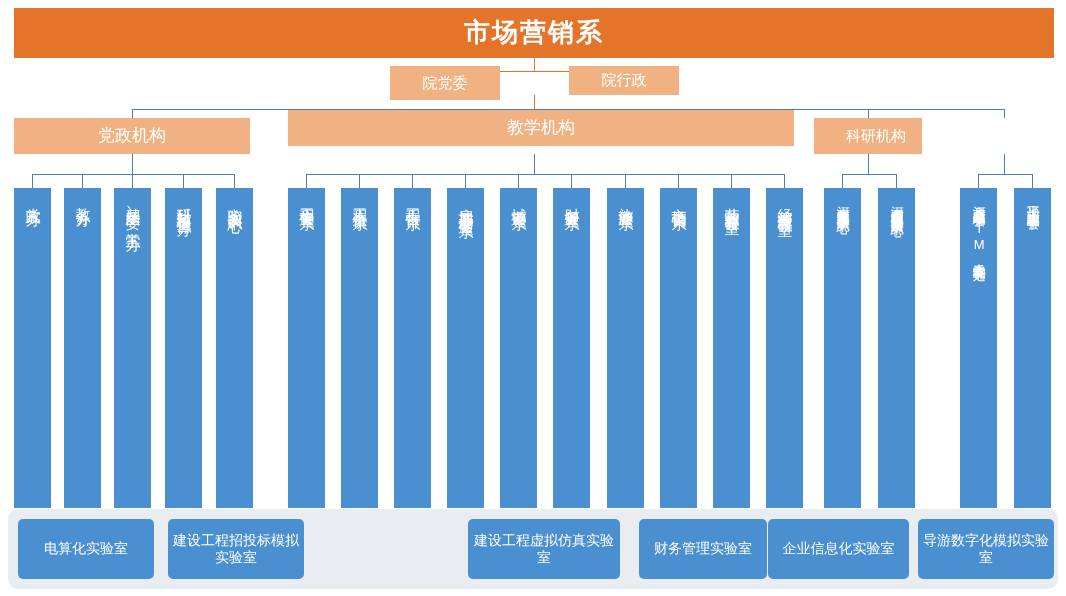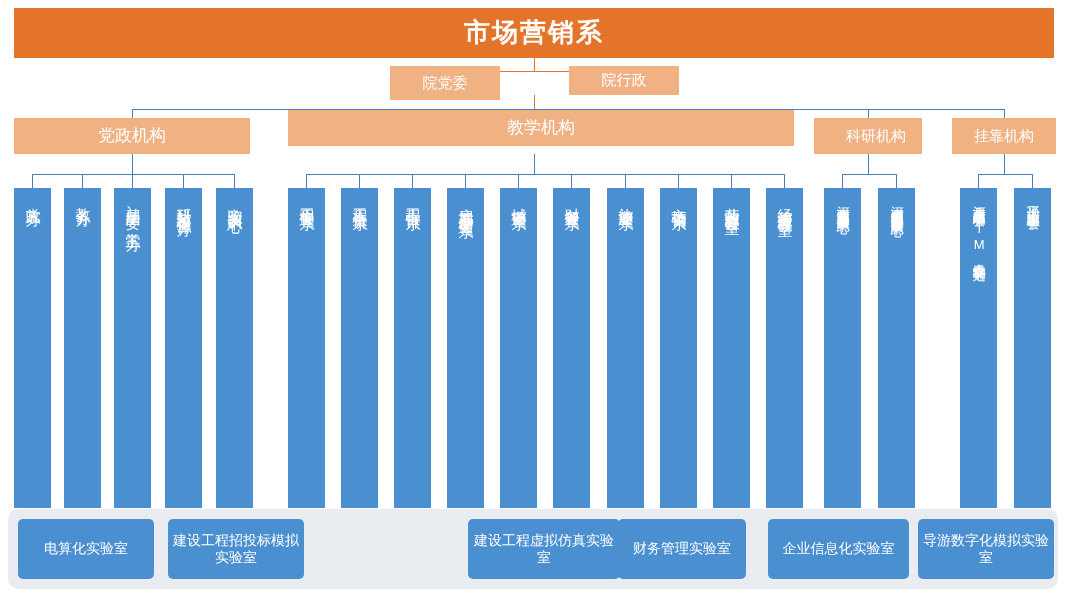--- a/index.html
+++ b/index.html
@@ -117,21 +117,20 @@
   <div class="ln v orange" style="left:534px; top:95px; height:14px;"></div>
   <div class="ln h" style="left:132px; top:109px; width:873px;"></div>
   <div class="ln v" style="left:132px; top:109px; height:9px;"></div>
   <div class="ln v" style="left:534px; top:109px; height:9px;"></div>
   <div class="ln v" style="left:868px; top:109px; height:9px;"></div>
   <div class="ln v" style="left:1004px; top:109px; height:9px;"></div>
 
   <div class="box cat-box" style="left:14px; top:118px; width:236px; height:36px;">党政机构</div>
   <div class="box cat-box" style="left:288px; top:110px; width:506px; height:36px;">教学机构</div>
   <div class="box cat-box small" style="left:814px; top:118px; width:108px; height:36px;padding-left:16px;">科研机构</div>
-  <div class="box cat-box small" style="left:952px; top:118px; width:104px; height:36px;">挂靠机构</div>
 
   <div class="ln v" style="left:132px; top:154px; height:20px;"></div>
   <div class="ln h" style="left:32px; top:174px; width:202px;"></div>
   <div class="ln v" style="left:32px; top:174px; height:14px;"></div>
   <div class="ln v" style="left:82px; top:174px; height:14px;"></div>
   <div class="ln v" style="left:132px; top:174px; height:14px;"></div>
   <div class="ln v" style="left:183px; top:174px; height:14px;"></div>
   <div class="ln v" style="left:234px; top:174px; height:14px;"></div>
 
   <div class="box leaf" style="left:14px; top:188px; width:37px; height:320px;">党政办</div>
@@ -178,17 +177,17 @@
   <div class="ln v" style="left:1032px; top:174px; height:14px;"></div>
 
   <div class="box leaf narrow" style="left:960px; top:188px; width:37px; height:320px;">河南省土木建筑学会BIM专委会秘书处</div>
   <div class="box leaf narrow" style="left:1014px; top:188px; width:37px; height:320px;">平顶山市土木建筑工程学会</div>
 
   <div class="lab-strip"></div>
 
   <div class="lab" style="left:18px; width:136px;">电算化实验室</div>
   <div class="lab" style="left:168px; width:136px;">建设工程招投标模拟实验室</div>
   <div class="lab" style="left:468px; width:152px;">建设工程虚拟仿真实验室</div>
-  <div class="lab" style="left:618px; width:128px;">财务管理实验室</div>
+  <div class="lab" style="left:639px; width:128px;">财务管理实验室</div>
   <div class="lab" style="left:768px; width:141px;">企业信息化实验室</div>
   <div class="lab" style="left:918px; width:136px;">导游数字化模拟实验室</div>
 
 </div>
 
 </body></html>

